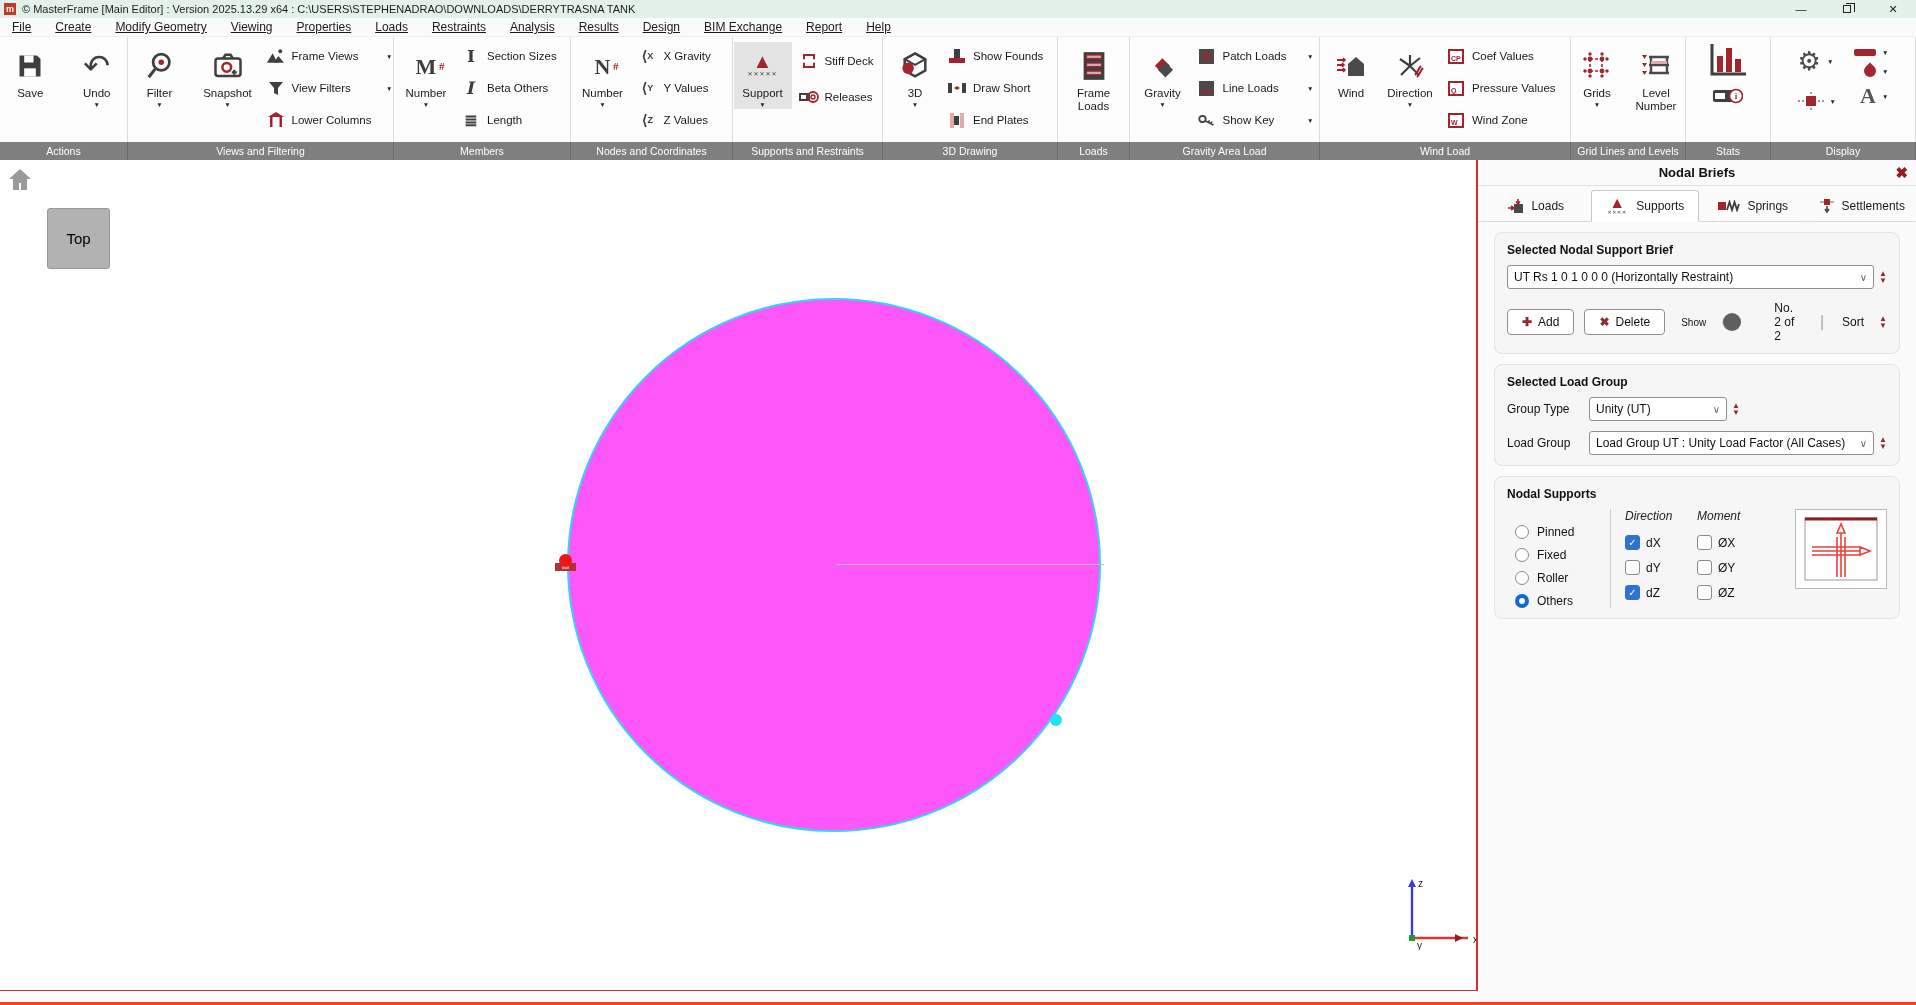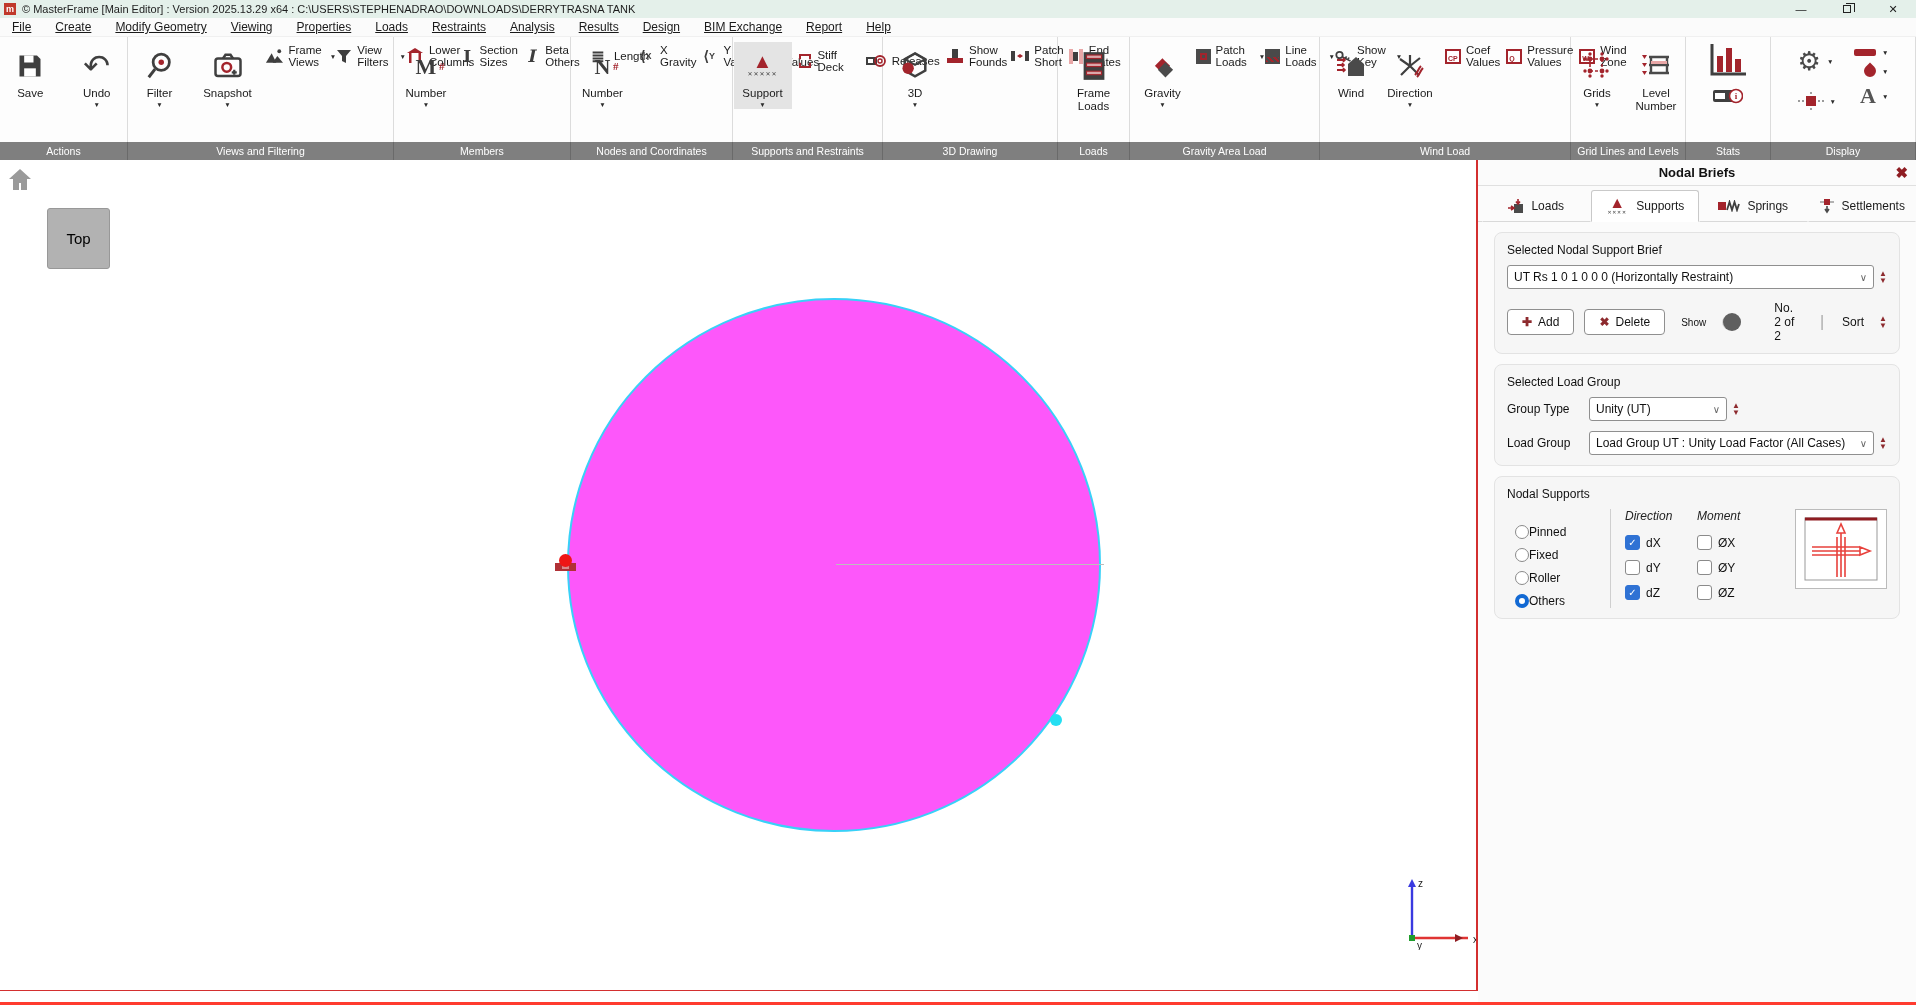--- a/index.html
+++ b/index.html
@@ -13,21 +13,21 @@
   .menubar { position:absolute; top:18px; left:0; width:1916px; height:19px; background:#fbfbfb; display:flex; align-items:center; font-size:12px; color:#1a1a1a; border-bottom:1px solid #f0f0f0; }
   .menubar span { padding:0 12px;text-decoration:underline; }
   .ribbon { position:absolute; top:37px; left:0; width:1916px; height:123px; background:#fdfdfd; display:flex; }
   .rgroup { display:flex; flex-direction:column; }
   .rcontent { height:105px; border-right:1px solid #dcdcdc; display:flex; align-items:flex-start; justify-content:center; gap:6px; padding-top:5px; }
   .rlabel { height:18px; background:#7f7f7f; border-right:1px solid #6a6a6a; color:#fff; font-size:10.5px; display:flex; align-items:center; justify-content:center; }
   .bigbtn { display:flex; flex-direction:column; align-items:center; width:62px; padding-top:3px; font-size:11.5px; color:#1a1a1a; line-height:13px; text-align:center; }
   .bigbtn .bicon { height:42px; display:flex; align-items:center; justify-content:center; }
   .bigbtn.sel { background:#e4e4e4; }
   .caret { font-size:6.5px; color:#2b2b2b; line-height:9px; }
-  .stack { display:flex; flex-direction:row; justify-content:space-between; height:92px; padding:3px 0; }
+  .stack { display:flex; flex-direction:column; justify-content:space-between; height:92px; padding:3px 0; }
   .stack.two { justify-content:flex-start; gap:14px; padding-top:8px; }
   .srow { display:flex; align-items:center; gap:5px; font-size:11.5px; color:#1a1a1a; height:22px; }
   .sicon { width:22px; display:flex; justify-content:center; align-items:center; }
   .srow .caret { margin-left:auto; }
   .mnum { font-size:22px; font-weight:bold; color:#3d3d3d; position:relative; font-family:"Liberation Serif",serif; }
   .mnum i { font-style:normal; font-size:11px; color:#a3242c; position:absolute; bottom:0; right:-8px; font-weight:bold; }
   .serifI { font-family:"DejaVu Serif",serif; font-size:17px; font-weight:bold; color:#3d3d3d; }
   .kv { font-size:14px; color:#3d3d3d; font-weight:bold; }
   .kv i { font-style:normal; font-size:9px; vertical-align:sub; }
   .supp-tri { display:flex; flex-direction:column; align-items:center; line-height:10px; }
@@ -59,35 +59,35 @@
   .redvline { position:absolute; right:0px; top:0; width:2px; height:831px; background:#d32f2f; }
   .redhline { position:absolute; left:0; top:830px; width:1478px; height:1px; background:#d32f2f; }
   .bottomstrip { position:absolute; left:0; top:1002px; width:1916px; height:3px; background:#ff3b2f; }
   .panel { position:absolute; top:160px; left:1478px; width:438px; height:842px; background:#fbfbfb; }
   .phead { height:26px; display:flex; align-items:center; justify-content:center; font-size:13px; font-weight:bold; color:#111; border-bottom:1px solid #e0e0e0; position:relative; }
   .pclose { position:absolute; right:8px; top:4px; color:#8f1d22; font-size:15px; font-weight:bold; }
   .ptabs { display:flex; height:32px; margin-top:4px; border-bottom:1px solid #d9d9d9; padding-left:4px; }
   .ptab { flex:1; display:flex; align-items:center; justify-content:center; gap:7px; font-size:12px; color:#1a1a1a; border:1px solid transparent; border-bottom:1px solid #d9d9d9; margin-bottom:-1px; background:#fbfbfb; }
   .ptab.active { background:#fff; border:1px solid #c9c9c9; border-bottom:1px solid #fff; border-radius:3px 3px 0 0; }
   .card { margin:10px 16px 0 16px; background:#f6f6f6; border:1px solid #e3e3e3; border-radius:8px; padding:10px 12px; }
-  .card .ctitle { font-size:12px; font-weight:normal; color:#111; margin-bottom:8px; }
+  .card .ctitle { font-size:12px; font-weight:bold; color:#111; margin-bottom:8px; }
   .combo { flex:1; height:24px; background:#fff; border:1px solid #8f8f8f; border-radius:3px; display:flex; align-items:center; font-size:12px; color:#111; padding:0 6px; }
   .combo .chev { margin-left:auto; color:#666; font-size:10px; }
   .spin { display:flex; flex-direction:column; line-height:7px; font-size:8px; color:#8d2a2e; margin-left:5px; text-align:center; }
   .row { display:flex; align-items:center; }
   .btn { height:26px; background:#fff; border:1px solid #8f8f8f; border-radius:4px; display:flex; align-items:center; justify-content:center; gap:6px; font-size:12px; color:#111; padding:0 14px; }
   .toggle { width:36px; height:15px; background:#d6d6d6; border-radius:8px; position:relative; margin:0 6px; }
   .toggle .knob { position:absolute; left:1px; top:-2px; width:18px; height:18px; border-radius:50%; background:#5f5f5f; }
   .radio { width:14px; height:14px; border:1px solid #8a8a8a; border-radius:50%; background:#fff; display:inline-block; }
   .radio.on { border:4px solid #1269d3; }
   .cb { width:15px; height:15px; border:1px solid #8a8a8a; border-radius:3px; background:#fff; display:flex; align-items:center; justify-content:center; font-size:10px; color:#fff; }
   .cb.on { background:#2f72d4; border-color:#2f72d4; }
   .nsgrid { display:flex; gap:0; }
   .nsradios { width:104px; display:flex; flex-direction:column; gap:9px; padding-top:16px; padding-left:8px; border-right:1px solid #cfcfcf; }
-  .nsradios label { display:flex; align-items:center; font-size:12px; color:#111; }
+  .nsradios label { display:flex; align-items:center; gap:8px; font-size:12px; color:#111; }
   .nscol { width:72px; padding-left:14px; display:flex; flex-direction:column; gap:10px; }
   .nscol .hdr { font-style:italic; font-size:12px; color:#222; margin-bottom:2px; }
   .nscol label { display:flex; align-items:center; gap:6px; font-size:12px; color:#111; }
   .nspreview { margin-left:auto; width:92px; height:80px; background:#fff; border:1px solid #bbb; display:flex; align-items:center; justify-content:center; }
   .nodesbox { height:64px; background:#fff; border:1px solid #cfcfcf; display:flex; }
   .nodesbox .ntxt { flex:1; font-size:11.5px; color:#111; padding:4px 8px; }
   .sbar { width:13px; background:#f1f1f1; border-left:1px solid #ddd; display:flex; flex-direction:column; justify-content:space-between; align-items:center; font-size:7px; color:#888; padding:2px 0; }
   .divline { height:1px; background:#9a9a9a; margin:12px 0 10px 0; }
   svg { display:block; }
 </style>
@@ -319,21 +319,21 @@
           <span>Show Founds</span>
         </div>
         <div class="srow">
           <span class="sicon">
             <svg width="18" height="14" viewBox="0 0 18 14">
                 <rect x="0" y="2" width="4" height="10" fill="#3f3f3f"></rect>
                 <rect x="14" y="2" width="4" height="10" fill="#3f3f3f"></rect>
                 <path d="M6 7l3-2v4zM12 7L9 5v4z" fill="#a3242c"></path>
               </svg>
           </span>
-          <span>Patch Short</span>
+          <span>Draw Short</span>
         </div>
         <div class="srow">
           <span class="sicon">
             <svg width="16" height="15" viewBox="0 0 16 15">
                 <rect x="1" y="0" width="4" height="15" fill="#e9a7a7"></rect>
                 <rect x="11" y="0" width="4" height="15" fill="#e9a7a7"></rect>
                 <rect x="5" y="3" width="5" height="9" fill="#3f3f3f"></rect>
               </svg>
           </span>
           <span>End Plates</span>

